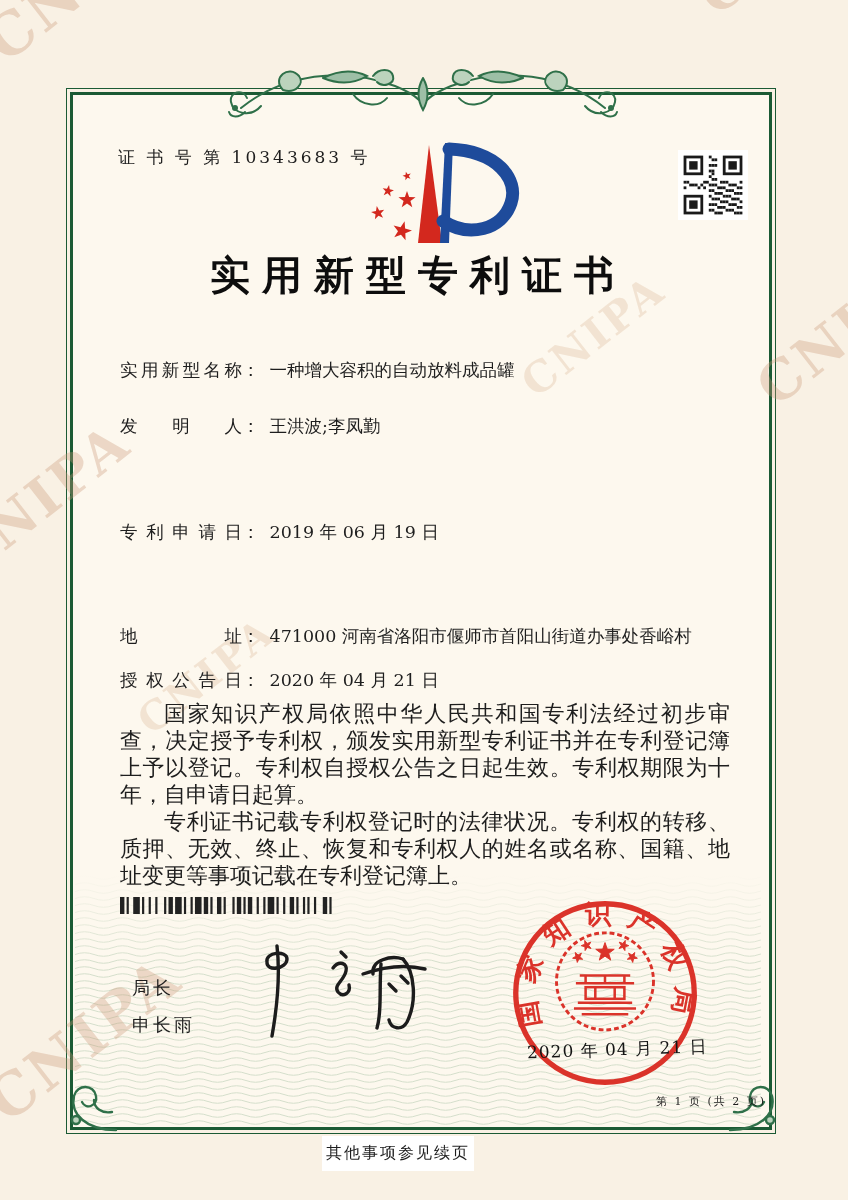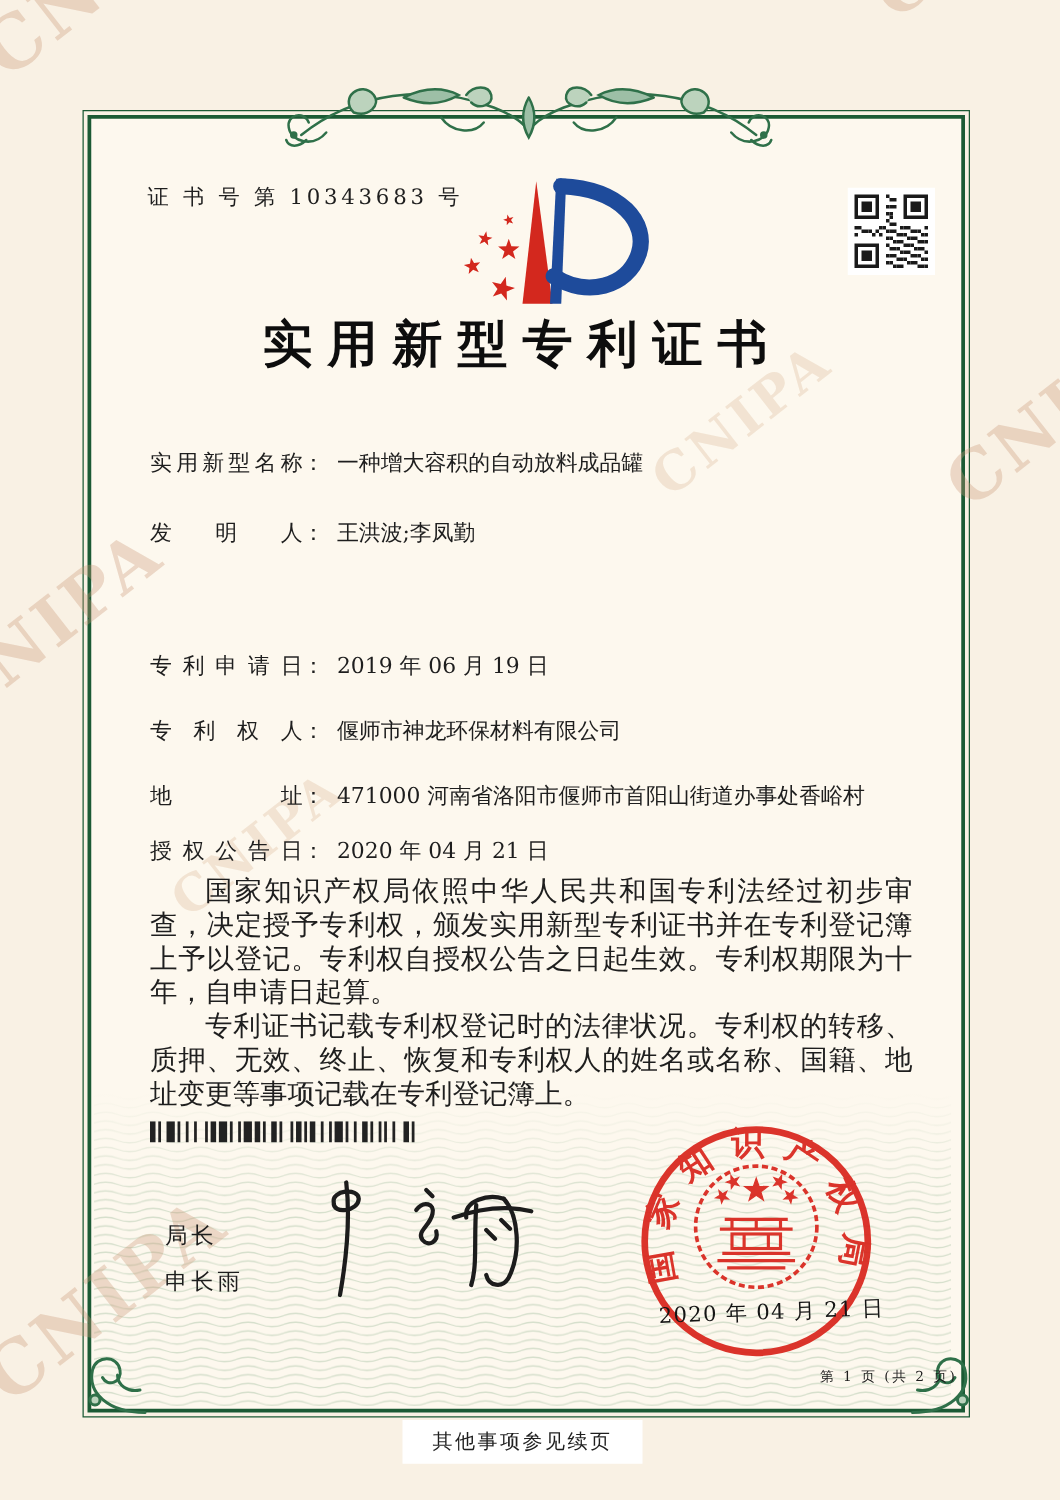--- a/index.html
+++ b/index.html
@@ -45,21 +45,21 @@
   .barcode{left:120px;top:897px;z-index:5;}
   .officer{left:132px;top:964px;z-index:6;font-size:18px;letter-spacing:3px;margin-top:12px;}
   .officer div{margin-bottom:13px;}
   .sig{left:245px;top:942px;z-index:6;}
   .seal{left:508px;top:896px;z-index:6;}
   .sealdate{left:527px;top:1038px;width:190px;z-index:7;font-size:17px;
     letter-spacing:1px;color:#141414;transform:rotate(-2deg);white-space:nowrap;}
   .pageinfo{left:70px;top:1094px;width:696px;text-align:right;font-size:11px;
     letter-spacing:2px;z-index:5;}
   .contnote{left:322px;top:1136px;z-index:6;background:#ffffff;
-    padding:7px 24px;font-size:16px;letter-spacing:2px;}
+    padding:7px 4px;font-size:16px;letter-spacing:2px;}
   .qr{left:678px;top:150px;z-index:5;}
   .logo{left:345px;top:133px;z-index:5;}
   .ornament-top{left:223px;top:56px;z-index:4;}
   .corner{z-index:4;}
 </style>
 </head>
 <body>
 
 <div class="abs wm" style="left:-28px;top:22px;font-size:58px;">CNIPA</div>
 <div class="abs wm" style="left:688px;top:-20px;font-size:50px;">CNIPA</div>
@@ -245,23 +245,20 @@
 <div class="abs fields">
   <div class="frow" style="top:6px">
     <span class="flabel">实用新型名称</span><span class="fcolon">：</span><span class="fvalue">一种增大容积的自动放料成品罐</span>
   </div>
   <div class="frow" style="top:62px">
     <span class="flabel">发明人</span><span class="fcolon">：</span><span class="fvalue">王洪波;李凤勤</span>
   </div>
   <div class="frow" style="top:168px">
     <span class="flabel">专利申请日</span><span class="fcolon">：</span><span class="fvalue">2019 年 06 月 19 日</span>
   </div>
-  <div class="frow" style="top:220px">
-    <span class="flabel">专利权人</span><span class="fcolon">：</span><span class="fvalue">偃师市神龙环保材料有限公司</span>
-  </div>
   <div class="frow" style="top:272px">
     <span class="flabel">地址</span><span class="fcolon">：</span><span class="fvalue">471000  河南省洛阳市偃师市首阳山街道办事处香峪村</span>
   </div>
   <div class="frow" style="top:316px">
     <span class="flabel">授权公告日</span><span class="fcolon">：</span><span class="fvalue">2020 年 04 月 21 日</span>
   </div>
 </div>
 
 <div class="abs paras">
   <p>国家知识产权局依照中华人民共和国专利法经过初步审查，决定授予专利权，颁发实用新型专利证书并在专利登记簿上予以登记。专利权自授权公告之日起生效。专利权期限为十年，自申请日起算。</p>

